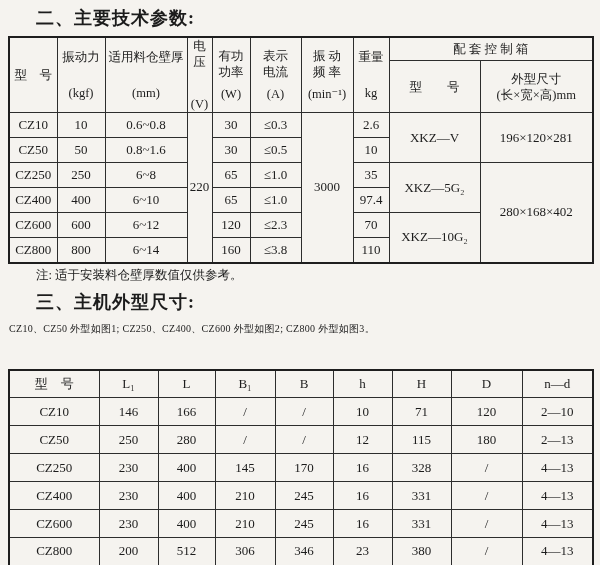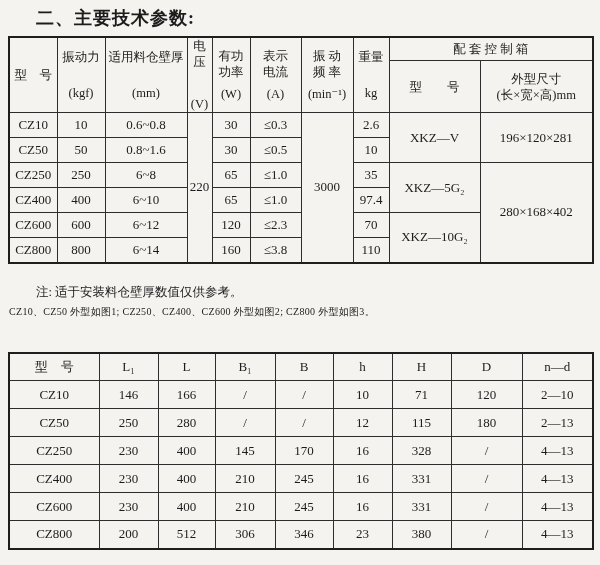--- a/index.html
+++ b/index.html
@@ -43,21 +43,21 @@
   .t1 thead th { font-size: 12.5px; }
   .t1 tr.hdr-top { height: 22px; }
   .t1 tr.hdr-bot { height: 48px; }
   .t1 tbody tr { height: 25px; }
   .hl { display: block; }
   .u2 { display: block; margin-top: 20px; }   
   .u2v { display: block; margin-top: 26px; }  
   .u3 { display: block; margin-top: 6px; }    
 
   
-  .note { font-size: 12.5px; margin: 21px 0 0 36px; line-height: 15px; }
+  .note { font-size: 12.5px; margin: 4px 0 0 36px; line-height: 15px; }
   .sec-title.second { margin-top: 7px; }
   .body-text { font-size: 10px; margin: 3px 0 0 9px; line-height: 17px; letter-spacing: 0.3px; }
 
   
   .t2 { width: 584px; margin-top: 32px; }
   .t2 tr { height: 28px; }
 </style>
 </head>
 <body>
 
@@ -176,20 +176,21 @@
         <td>6~14</td>
         <td>160</td>
         <td>≤3.8</td>
         <td>110</td>
       </tr>
     </tbody>
   </table>
 
   <p class="note">注: 适于安装料仓壁厚数值仅供参考。</p>
 
+  <h2 class="sec-title second">三、主机外型尺寸:</h2>
 
   <p class="body-text">CZ10、CZ50 外型如图1; CZ250、CZ400、CZ600 外型如图2; CZ800 外型如图3。</p>
 
   <table class="t2">
     <colgroup>
       <col style="width:90px">
         <col style="width:59px">
         <col style="width:57px">
       <col style="width:60px">
         <col style="width:58px">

